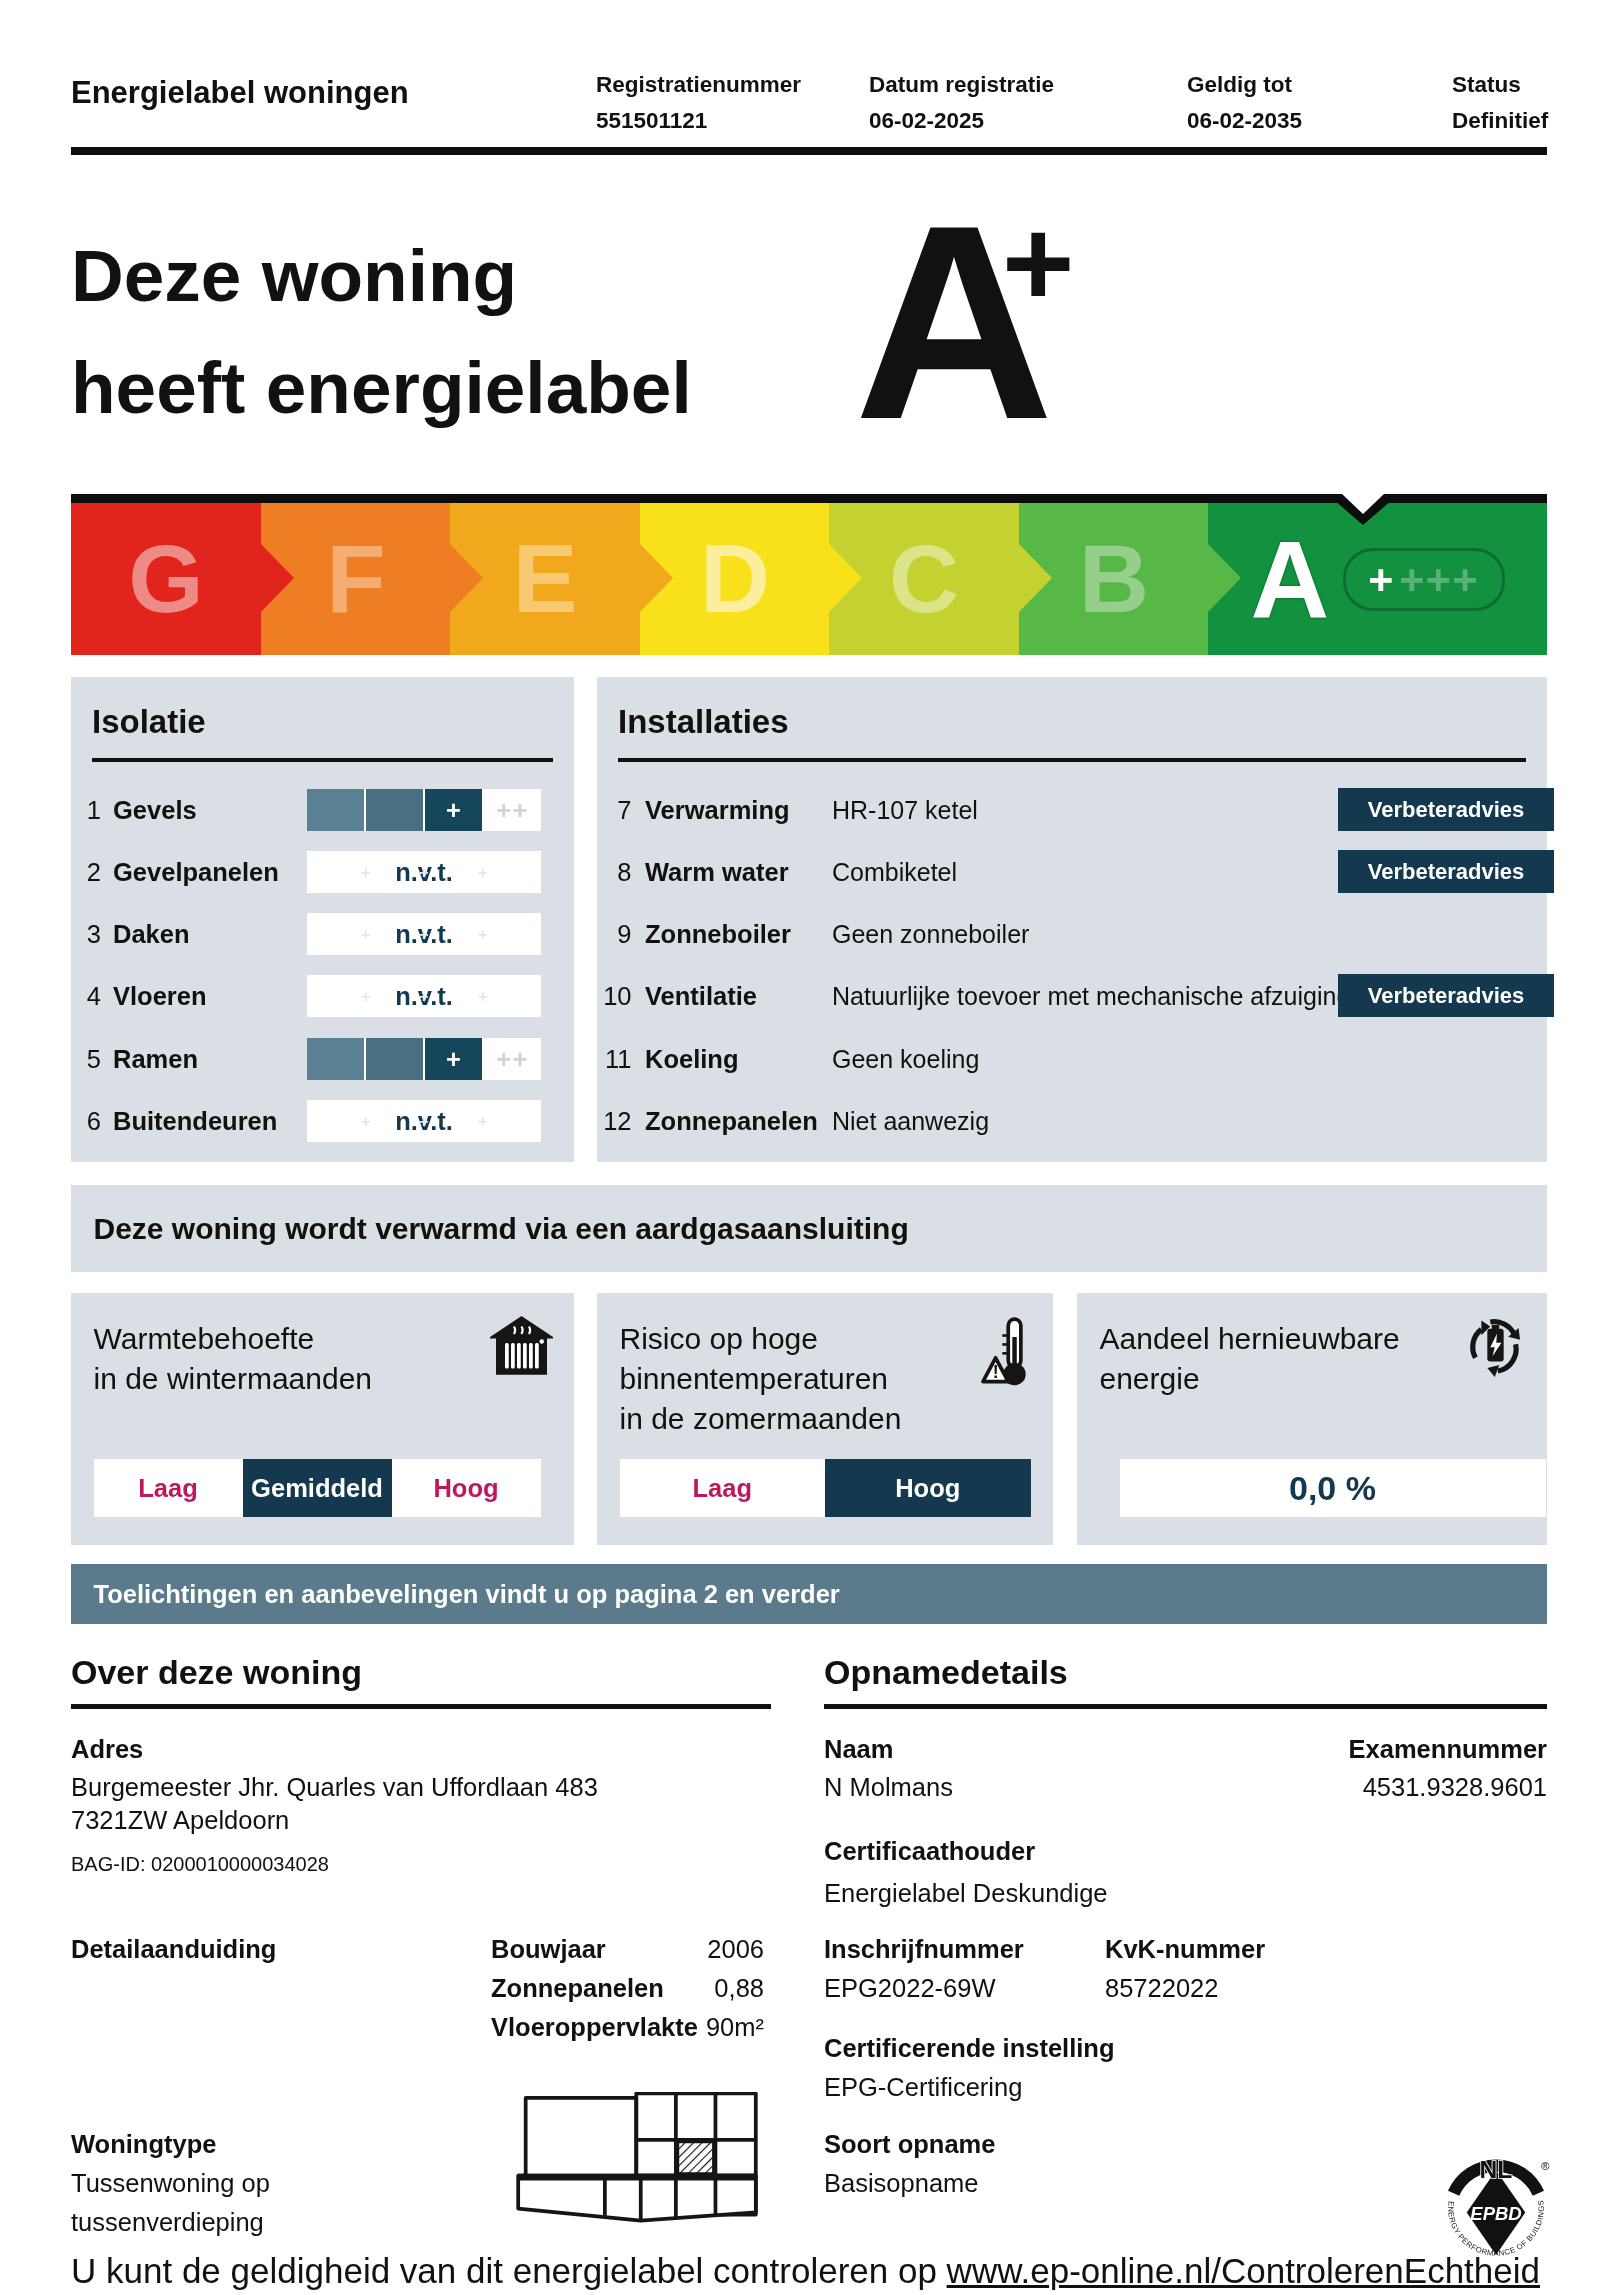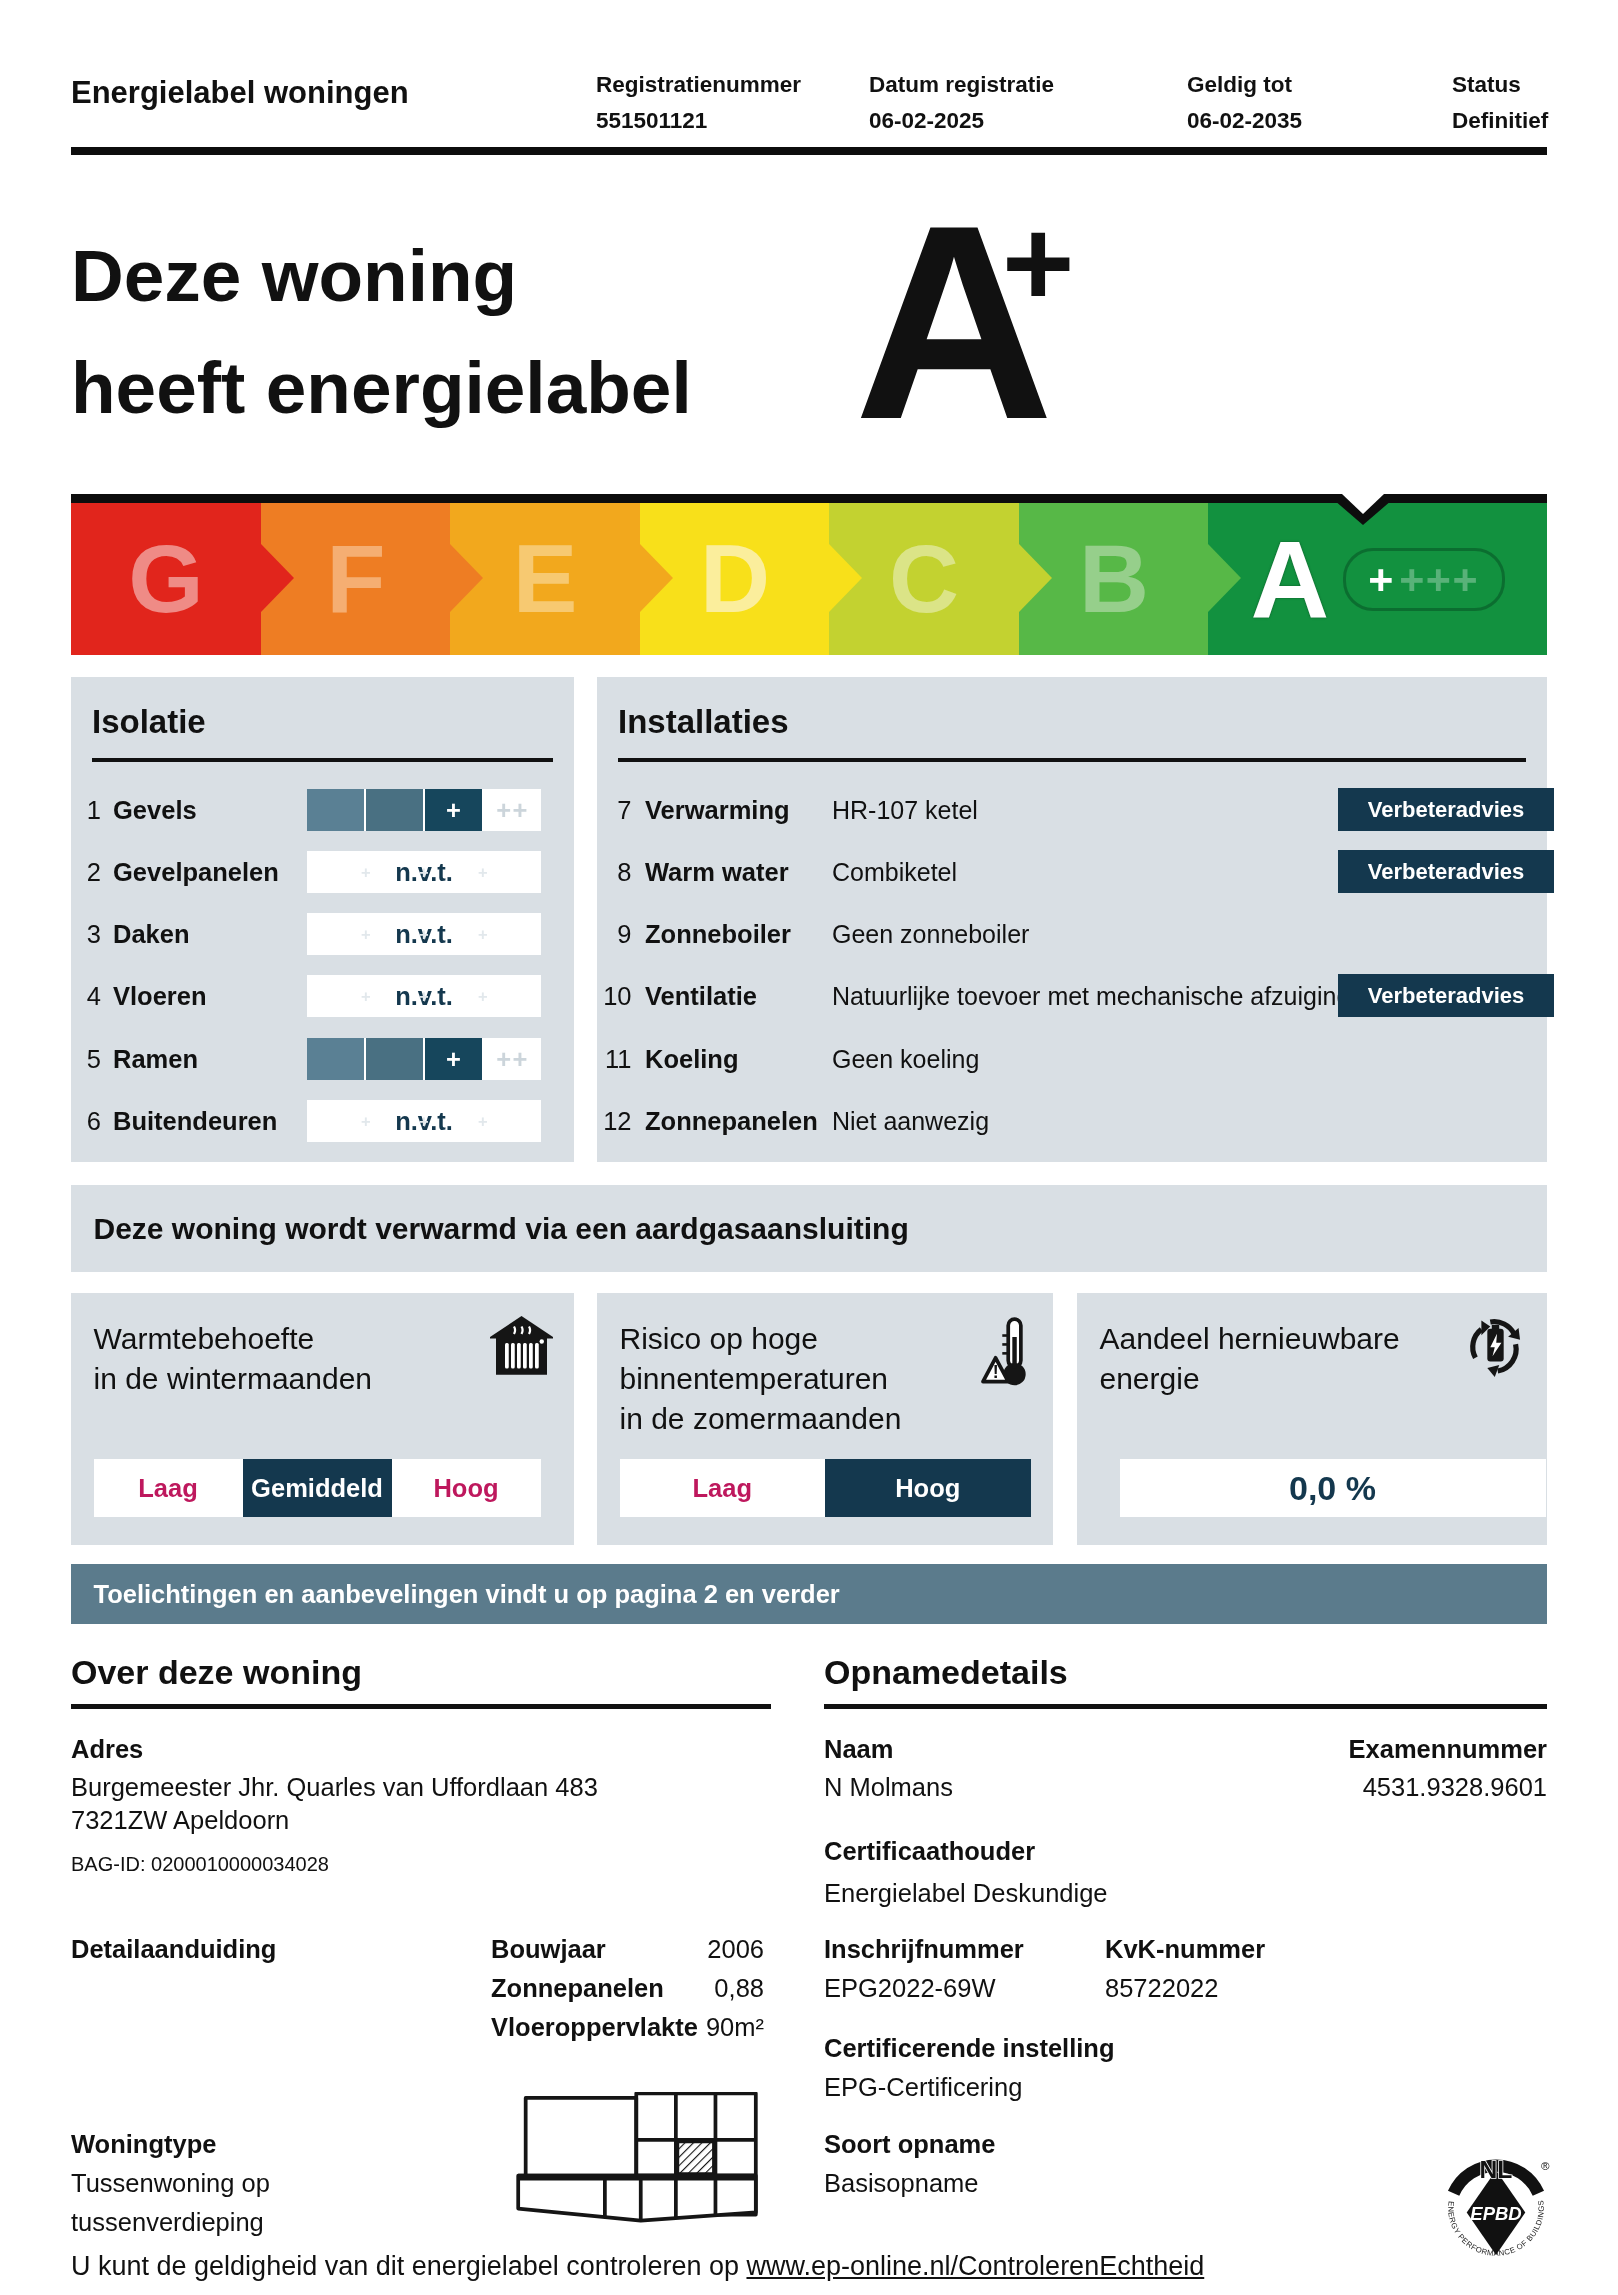--- a/index.html
+++ b/index.html
@@ -94,21 +94,21 @@
 
   
   .sec-h{font-size:34px;font-weight:bold;}
   .sh1{left:71px;top:1653px;} .sh2{left:824px;top:1653px;}
   .su1{left:71px;top:1704px;width:700px;height:4.5px;background:#111;}
   .su2{left:824px;top:1704px;width:723px;height:4.5px;background:#111;}
   .flab{font-size:25.5px;font-weight:bold;white-space:nowrap;}
   .fval{font-size:25.5px;white-space:nowrap;}
   .small{font-size:20px;}
   .ralign{text-align:right;}
-  .footer{left:71px;top:2251px;font-size:27px;white-space:nowrap;}
+  .footer{left:71px;top:2251px;font-size:35px;white-space:nowrap;}
   .footer a{color:#111;text-decoration:underline;}
 </style>
 </head>
 <body>
 
 <div class="page">
 
   <div class="abs header-title">Energielabel woningen</div>
   <div class="abs hf-label hf-x1">Registratienummer</div>
   <div class="abs hf-value hf-x1">551501121</div>

